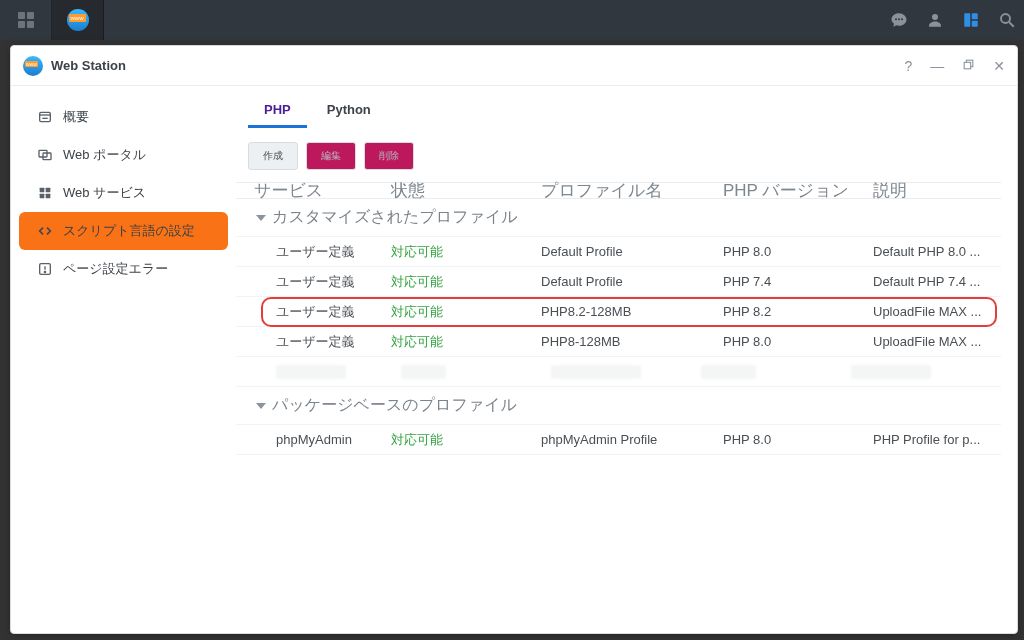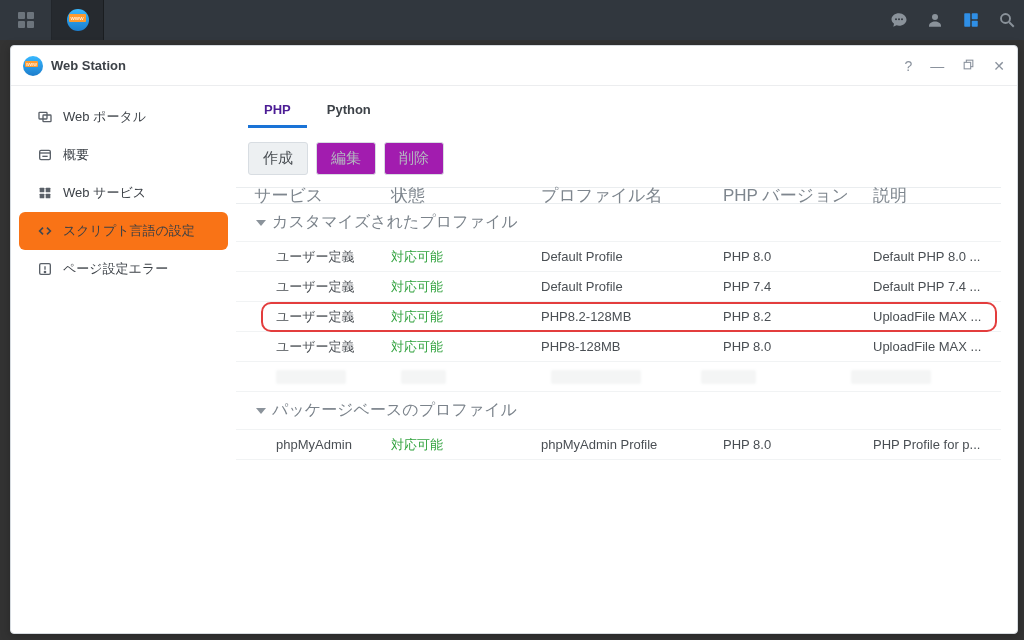--- a/index.html
+++ b/index.html
@@ -37,22 +37,22 @@
   .nav-item svg { color: #5a6068; flex-shrink: 0; }
   .nav-item.active svg { color: #414850; }
 
   
   .main { flex: 1; display: flex; flex-direction: column; padding: 6px 16px 0 0; }
   .tabs { display: flex; gap: 4px; padding-left: 12px; }
   .tab { padding: 10px 16px 8px; font-size: 13px; font-weight: 600; color: #3d4248; border-bottom: 3px solid transparent; }
   .tab.active { color: #4c1d95; border-bottom-color: #1a73d6; }
 
   .toolbar { display: flex; gap: 8px; padding: 14px 0 12px 12px; }
-  .btn { font-size: 15px; padding: 6px 14px; border: 1px solid #d8dde2; background: #edf0f2; color: #4a4f54; border-radius: 3px; }
-  .btn.disabled { color: #b4bac0; background: #a21caf; }
+  .btn { font-size: 10px; padding: 6px 14px; border: 1px solid #d8dde2; background: #edf0f2; color: #4a4f54; border-radius: 3px; }
+  .btn.disabled { color: #b4bac0; background: #be185d; }
 
   .table { font-size: 13px; color: #4a4f54; }
   .thead, .row { display: flex; align-items: center; padding: 0 0 0 10px; }
   .thead { border-top: 1px solid #eaedef; border-bottom: 1px solid #eaedef; height: 17px; color: #7e868e; font-size: 17px; }
   .row { height: 30px; border-bottom: 1px solid #f1f3f4; position: relative; }
   .row.highlight::after { content: ""; position: absolute; left: 25px; right: 4px; top: 0; bottom: -1px; border: 2px solid #e33d3d; border-radius: 10px; pointer-events: none; }
   .col-svc   { width: 145px; padding-left: 30px; }
   .col-state { width: 150px; color: #33a340; }
   .col-name  { width: 150px; }
   .col-ver   { width: 150px; margin-left: 32px; }
@@ -130,32 +130,32 @@
       </span>
       <span>✕</span>
     </div>
   </div>
 
   <div class="body">
 
     <div class="sidebar">
       <div class="nav-item">
         <svg width="16" height="16" viewBox="0 0 24 24" fill="none" stroke="currentColor" stroke-width="2">
-            <rect x="3" y="5" width="12" height="10" rx="1"></rect>
-            <rect x="9" y="9" width="12" height="10" rx="1"></rect>
-          </svg>
-        <span>Web ポータル</span>
-      </div>
-      <div class="nav-item">
-        <svg width="16" height="16" viewBox="0 0 24 24" fill="none" stroke="currentColor" stroke-width="2">
             <rect x="4" y="5" width="16" height="14" rx="2"></rect>
             <line x1="4" y1="9" x2="20" y2="9"></line>
             <line x1="8" y1="14" x2="16" y2="14"></line>
           </svg>
         <span>概要</span>
+      </div>
+      <div class="nav-item">
+        <svg width="16" height="16" viewBox="0 0 24 24" fill="none" stroke="currentColor" stroke-width="2">
+            <rect x="3" y="5" width="12" height="10" rx="1"></rect>
+            <rect x="9" y="9" width="12" height="10" rx="1"></rect>
+          </svg>
+        <span>Web ポータル</span>
       </div>
       <div class="nav-item">
         <svg width="16" height="16" viewBox="0 0 24 24" fill="currentColor">
             <rect x="4" y="4" width="7" height="7" rx="1"></rect>
             <rect x="13" y="4" width="7" height="7" rx="1"></rect>
             <rect x="4" y="13" width="7" height="7" rx="1"></rect>
             <rect x="13" y="13" width="7" height="7" rx="1"></rect>
           </svg>
         <span>Web サービス</span>
       </div>

